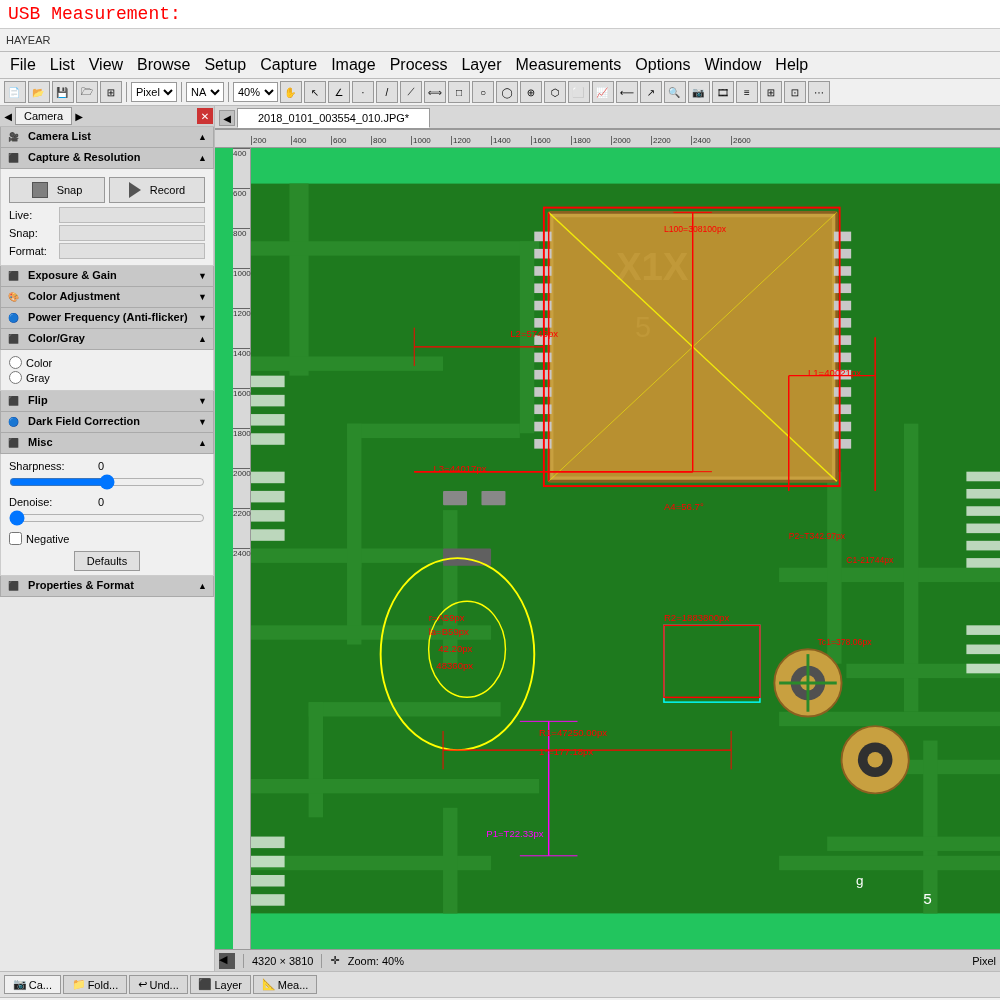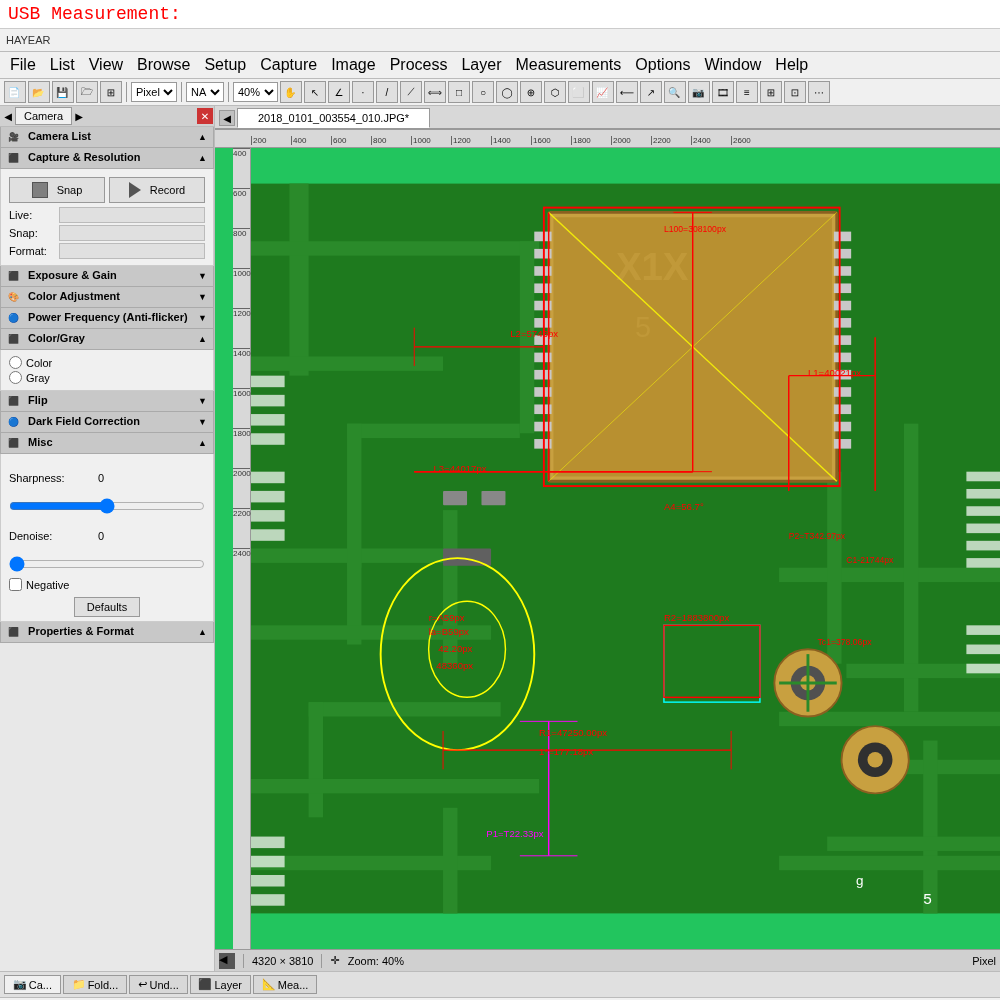--- a/index.html
+++ b/index.html
@@ -49,21 +49,21 @@
 
     
     .form-row { display: flex; align-items: center; margin: 2px 0; }
     .form-label { width: 50px; font-size: 11px; }
     .form-value { flex: 1; height: 16px; background: #e0e0e0; border: 1px solid #bbb; }
 
     
     .radio-row { display: flex; align-items: center; gap: 4px; margin: 2px 0; font-size: 11px; }
 
     
-    .slider-row { display: flex; align-items: center; margin: 14px 0; }
+    .slider-row { display: flex; align-items: center; margin: 2px 0; }
     .slider-label { width: 70px; font-size: 11px; }
     .slider-val { width: 25px; text-align: right; font-size: 11px; }
 
     
     .btn { padding: 3px 12px; background: #e0e0e0; border: 1px solid #999; cursor: pointer; font-size: 11px; }
 
     
     .checkbox-row { display: flex; align-items: center; gap: 4px; margin: 2px 0; font-size: 11px; }
 
     

